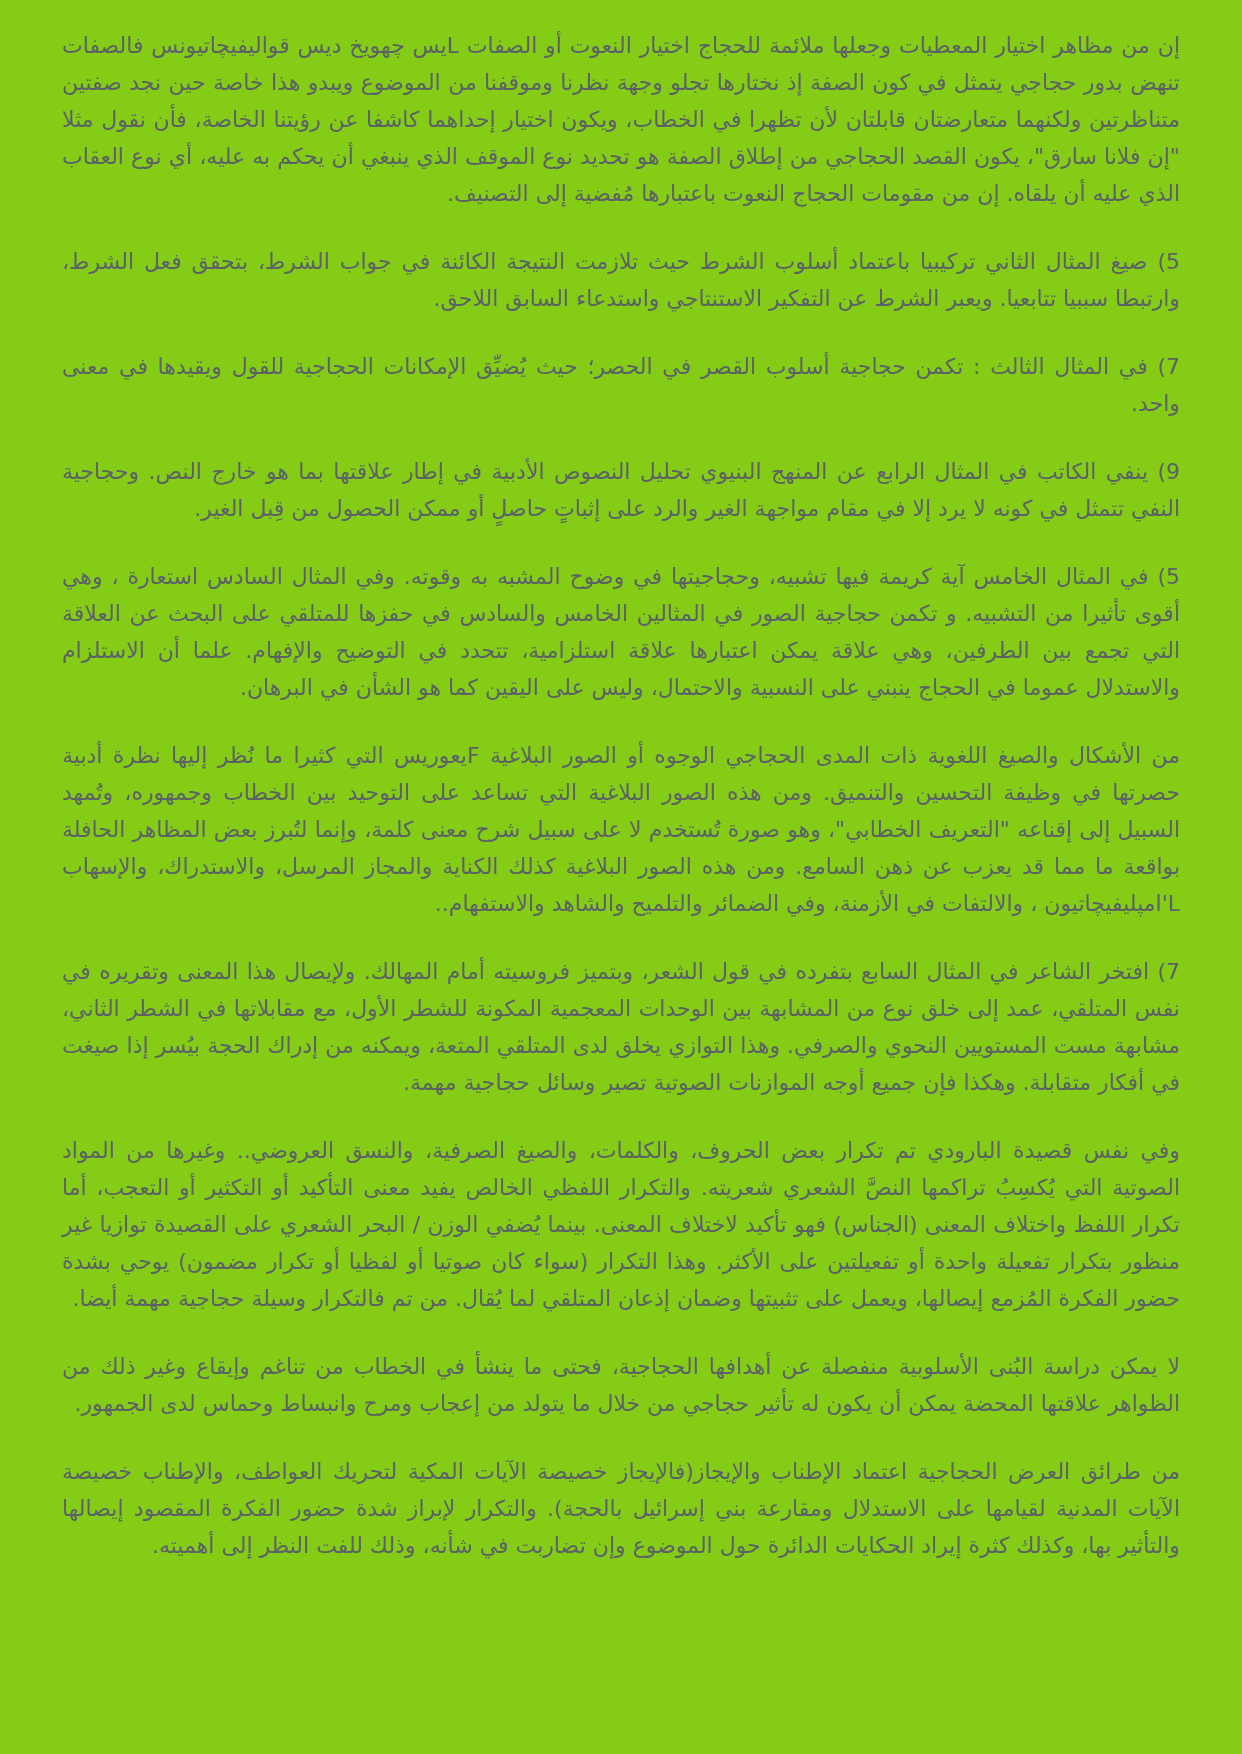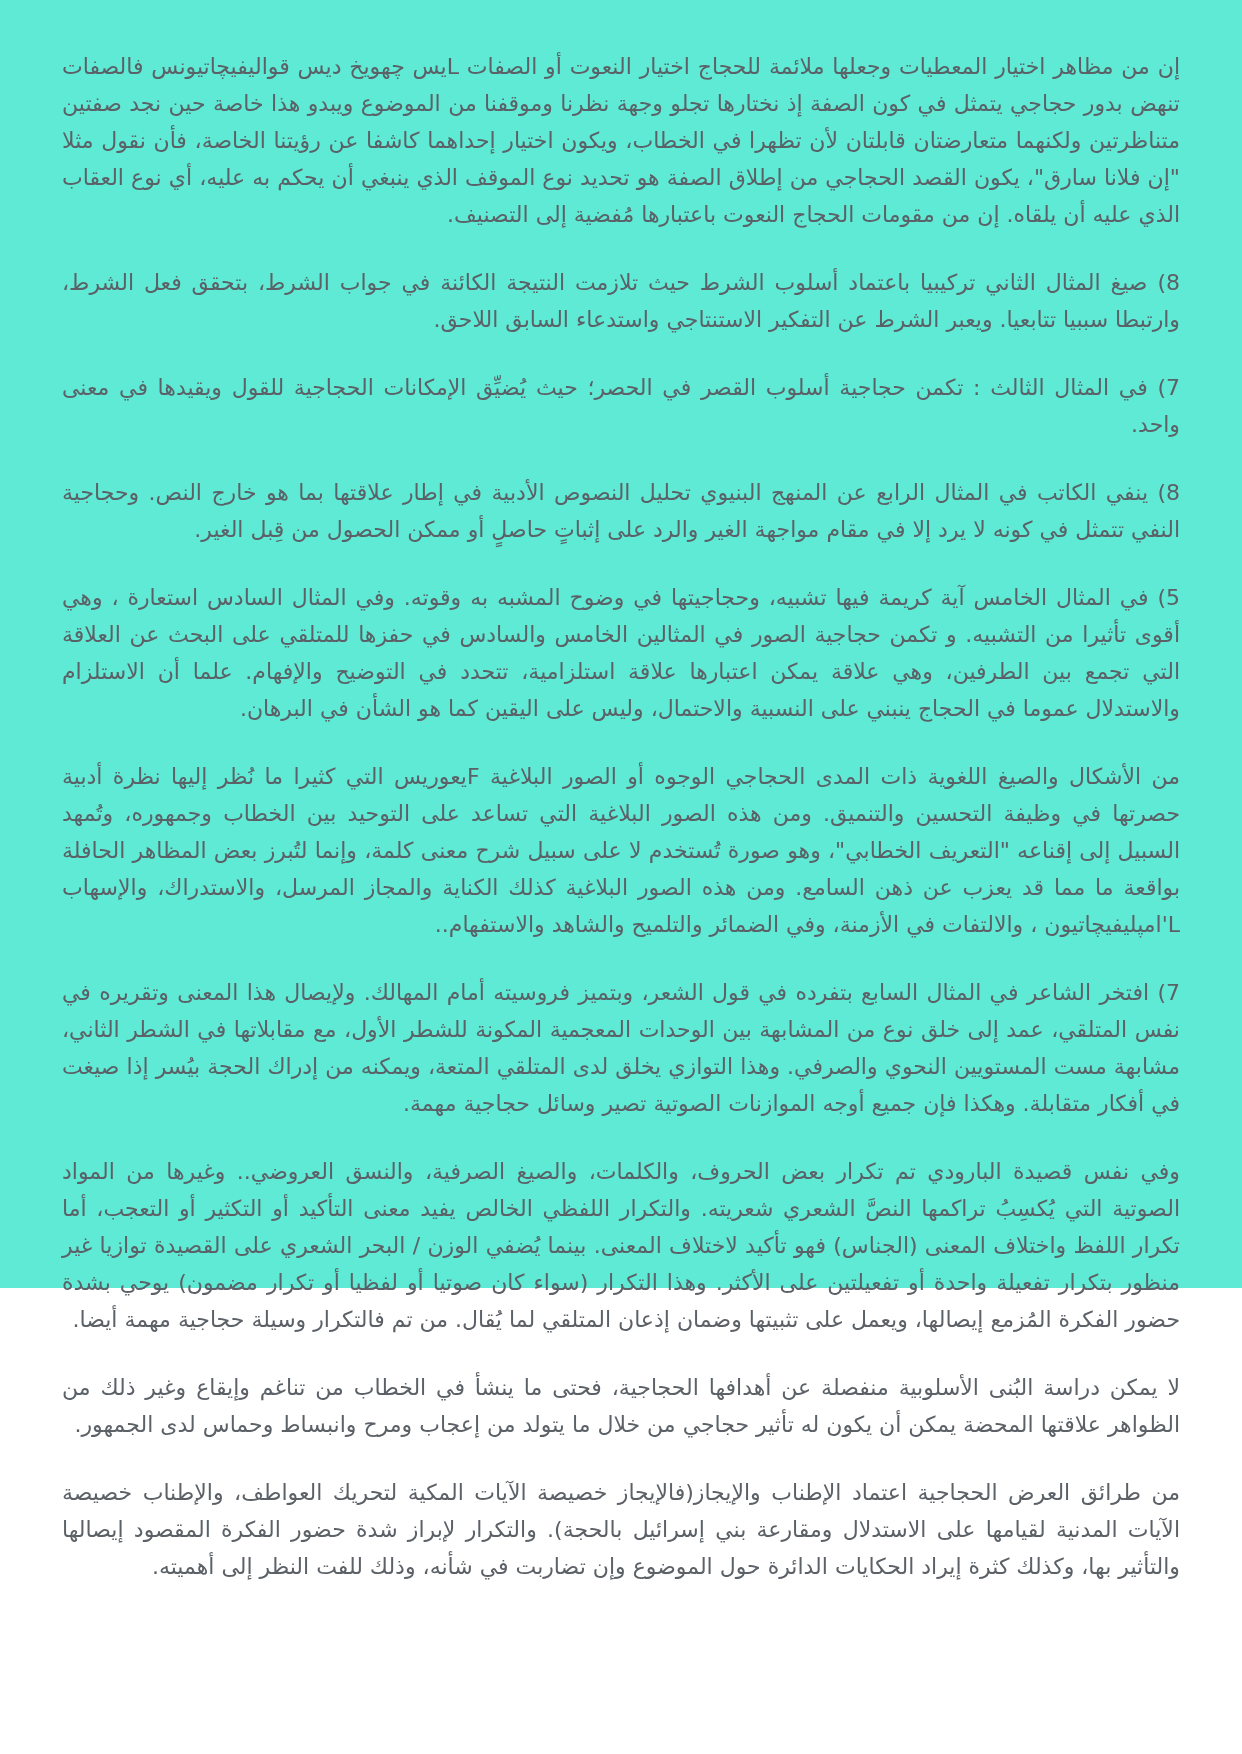--- a/index.html
+++ b/index.html
@@ -8,23 +8,23 @@
     background: #ffffff;
   }
   body {
     width: 1242px;
     height: 1754px;
     overflow: hidden;
   }
   .page {
     box-sizing: border-box;
     width: 1242px;
-    height: 1288px;
-    padding: 48px 62px 40px 62px;
-    background: #5eead4;
+    height: 1754px;
+    padding: 27px 62px 40px 62px;
+    background: #84cc16;
   }
   .para {
     direction: rtl;
     unicode-bidi: embed;
     text-align: justify;
     text-align-last: right;
     font-family: "DejaVu Sans", sans-serif;
     font-size: 22px;
     line-height: 37px;
     color: #5b6167;
@@ -33,22 +33,22 @@
   }
   .para:last-child {
     margin-bottom: 0;
   }
 </style>
 </head>
 <body>
 
 <div class="page">
   <p class="para">إن من مظاهر اختيار المعطيات وجعلها ملائمة للحجاج اختيار النعوت أو الصفات Lيس چهويخ ديس قواليفيچاتيونس فالصفات تنهض بدور حجاجي يتمثل في كون الصفة إذ نختارها تجلو وجهة نظرنا وموقفنا من الموضوع ويبدو هذا خاصة حين نجد صفتين متناظرتين ولكنهما متعارضتان قابلتان لأن تظهرا في الخطاب، ويكون اختيار إحداهما كاشفا عن رؤيتنا الخاصة، فأن نقول مثلا "إن فلانا سارق"، يكون القصد الحجاجي من إطلاق الصفة هو تحديد نوع الموقف الذي ينبغي أن يحكم به عليه، أي نوع العقاب الذي عليه أن يلقاه. إن من مقومات الحجاج النعوت باعتبارها مُفضية إلى التصنيف.</p>
-  <p class="para">8) صيغ المثال الثاني تركيبيا باعتماد أسلوب الشرط حيث تلازمت النتيجة الكائنة في جواب الشرط، بتحقق فعل الشرط، وارتبطا سببيا تتابعيا. ويعبر الشرط عن التفكير الاستنتاجي واستدعاء السابق اللاحق.</p>
+  <p class="para">5) صيغ المثال الثاني تركيبيا باعتماد أسلوب الشرط حيث تلازمت النتيجة الكائنة في جواب الشرط، بتحقق فعل الشرط، وارتبطا سببيا تتابعيا. ويعبر الشرط عن التفكير الاستنتاجي واستدعاء السابق اللاحق.</p>
   <p class="para">7) في المثال الثالث : تكمن حجاجية أسلوب القصر في الحصر؛ حيث يُضيِّق الإمكانات الحجاجية للقول ويقيدها في معنى واحد.</p>
-  <p class="para">8) ينفي الكاتب في المثال الرابع عن المنهج البنيوي تحليل النصوص الأدبية في إطار علاقتها بما هو خارج النص. وحجاجية النفي تتمثل في كونه لا يرد إلا في مقام مواجهة الغير والرد على إثباتٍ حاصلٍ أو ممكن الحصول من قِبل الغير.</p>
+  <p class="para">9) ينفي الكاتب في المثال الرابع عن المنهج البنيوي تحليل النصوص الأدبية في إطار علاقتها بما هو خارج النص. وحجاجية النفي تتمثل في كونه لا يرد إلا في مقام مواجهة الغير والرد على إثباتٍ حاصلٍ أو ممكن الحصول من قِبل الغير.</p>
   <p class="para">5) في المثال الخامس آية كريمة فيها تشبيه، وحجاجيتها في وضوح المشبه به وقوته. وفي المثال السادس استعارة ، وهي أقوى تأثيرا من التشبيه. و تكمن حجاجية الصور في المثالين الخامس والسادس في حفزها للمتلقي على البحث عن العلاقة التي تجمع بين الطرفين، وهي علاقة يمكن اعتبارها علاقة استلزامية، تتحدد في التوضيح والإفهام. علما أن الاستلزام والاستدلال عموما في الحجاج ينبني على النسبية والاحتمال، وليس على اليقين كما هو الشأن في البرهان.</p>
   <p class="para">من الأشكال والصيغ اللغوية ذات المدى الحجاجي الوجوه أو الصور البلاغية Fيعوريس التي كثيرا ما نُظر إليها نظرة أدبية حصرتها في وظيفة التحسين والتنميق. ومن هذه الصور البلاغية التي تساعد على التوحيد بين الخطاب وجمهوره، وتُمهد السبيل إلى إقناعه "التعريف الخطابي"، وهو صورة تُستخدم لا على سبيل شرح معنى كلمة، وإنما لتُبرز بعض المظاهر الحافلة بواقعة ما مما قد يعزب عن ذهن السامع. ومن هذه الصور البلاغية كذلك الكناية والمجاز المرسل، والاستدراك، والإسهاب L'امپليفيچاتيون ، والالتفات في الأزمنة، وفي الضمائر والتلميح والشاهد والاستفهام..</p>
   <p class="para">7) افتخر الشاعر في المثال السابع بتفرده في قول الشعر، وبتميز فروسيته أمام المهالك. ولإيصال هذا المعنى وتقريره في نفس المتلقي، عمد إلى خلق نوع من المشابهة بين الوحدات المعجمية المكونة للشطر الأول، مع مقابلاتها في الشطر الثاني، مشابهة مست المستويين النحوي والصرفي. وهذا التوازي يخلق لدى المتلقي المتعة، ويمكنه من إدراك الحجة بيُسر إذا صيغت في أفكار متقابلة. وهكذا فإن جميع أوجه الموازنات الصوتية تصير وسائل حجاجية مهمة.</p>
   <p class="para">وفي نفس قصيدة البارودي تم تكرار بعض الحروف، والكلمات، والصيغ الصرفية، والنسق العروضي.. وغيرها من المواد الصوتية التي يُكسِبُ تراكمها النصَّ الشعري شعريته. والتكرار اللفظي الخالص يفيد معنى التأكيد أو التكثير أو التعجب، أما تكرار اللفظ واختلاف المعنى (الجناس) فهو تأكيد لاختلاف المعنى. بينما يُضفي الوزن / البحر الشعري على القصيدة توازيا غير منظور بتكرار تفعيلة واحدة أو تفعيلتين على الأكثر. وهذا التكرار (سواء كان صوتيا أو لفظيا أو تكرار مضمون) يوحي بشدة حضور الفكرة المُزمع إيصالها، ويعمل على تثبيتها وضمان إذعان المتلقي لما يُقال. من تم فالتكرار وسيلة حجاجية مهمة أيضا.</p>
   <p class="para">لا يمكن دراسة البُنى الأسلوبية منفصلة عن أهدافها الحجاجية، فحتى ما ينشأ في الخطاب من تناغم وإيقاع وغير ذلك من الظواهر علاقتها المحضة يمكن أن يكون له تأثير حجاجي من خلال ما يتولد من إعجاب ومرح وانبساط وحماس لدى الجمهور.</p>
   <p class="para">من طرائق العرض الحجاجية اعتماد الإطناب والإيجاز(فالإيجاز خصيصة الآيات المكية لتحريك العواطف، والإطناب خصيصة الآيات المدنية لقيامها على الاستدلال ومقارعة بني إسرائيل بالحجة). والتكرار لإبراز شدة حضور الفكرة المقصود إيصالها والتأثير بها، وكذلك كثرة إيراد الحكايات الدائرة حول الموضوع وإن تضاربت في شأنه، وذلك للفت النظر إلى أهميته.</p>
 </div>
 
 </body></html>

